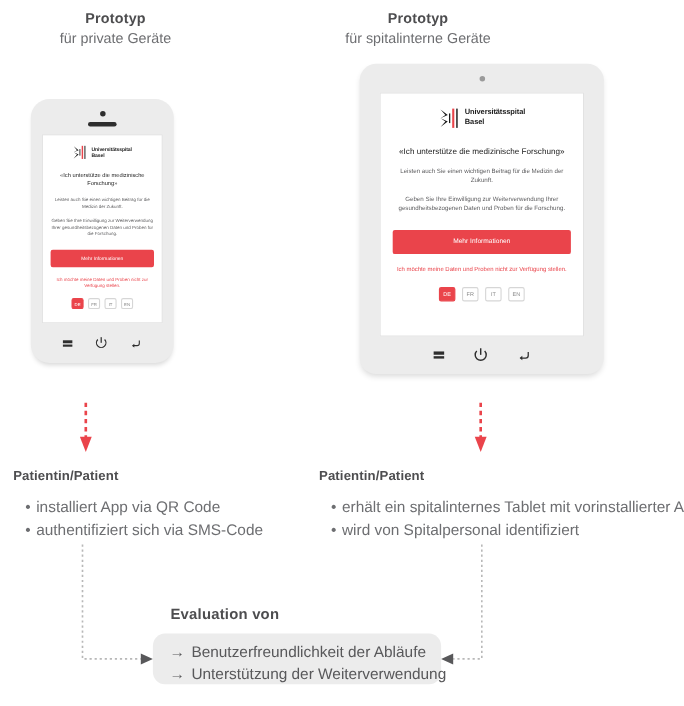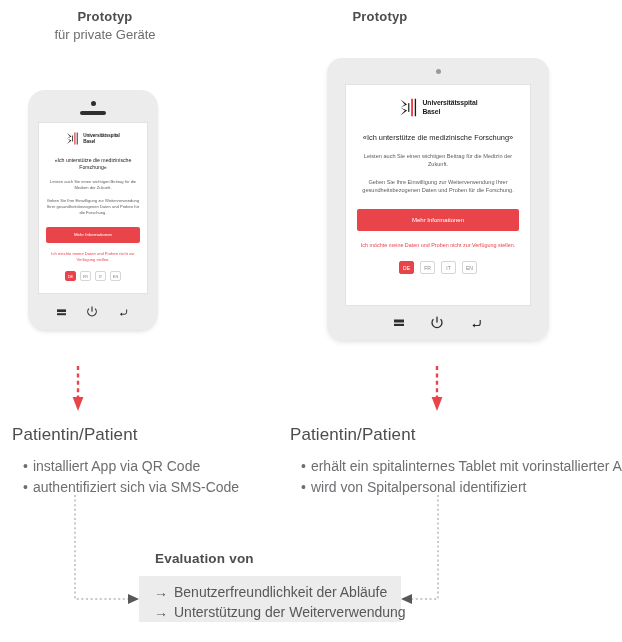--- a/index.html
+++ b/index.html
@@ -119,21 +119,21 @@
   #tablet .decline { font-size: 5.4px; line-height: 8px; margin-top: 10px; }
   #tablet .langs   { gap: 6px; margin-top: 12px; }
   #tablet .lang    { font-size: 5px; line-height: 11px; width: 15px; height: 13px; padding-top: 1px; }
 
   
   .red-arrow { position: absolute; width: 14px; height: 46px; }
 
   
   .patient { position: absolute; width: 340px; }
   .patient h3 {
-    margin: 0 0 3px 0; font-size: 17px; font-weight: normal;
+    margin: 0 0 3px 0; font-size: 12px; font-weight: bold;
     color: #4d4d4f; letter-spacing: .1px;
   }
   .patient ul { margin: 11px; padding: 0; list-style: none; }
   .patient li {
     font-size: 14px; line-height: 21px; color: #6d6e71;
     white-space: nowrap;
   }
   .patient li::before { content: "\2022"; margin-right: 5px; }
   #patient-left  { left: 12px;  top: 425px; }
   #patient-right { left: 290px; top: 425px; }
@@ -141,40 +141,42 @@
   
   #eval-title {
     position: absolute; left: 155px; top: 551px;
     width: 250px; text-align: left;
     font-size: 13.5px; font-weight: bold; color: #4d4d4f; letter-spacing: .2px;
   }
   #eval-box {
     position: absolute; left: 139px; top: 576px;
     width: 262px; height: 46px; background: #ececec;
     padding: 6px 0 0 15px;
+    border-radius: 11px;
   }
   #eval-box .row {
     font-size: 14px; line-height: 20px; color: #58585a; white-space: nowrap;
   }
   #eval-box .row .ar { margin-right: 6px; }
 
   
   #connectors { position: absolute; left: 0; top: 0; width: 622px; height: 642px; }
 </style>
 </head>
 <body>
 
 <div id="page">
 
   <div class="col-head" id="head-left">
     <div class="ttl">Prototyp</div>
     <div class="sub">für private Geräte</div>
   </div>
   <div class="col-head" id="head-right">
     <div class="ttl">Prototyp</div>
+    <div class="sub">für spitalinterne Geräte</div>
   </div>
 
   <div id="phone">
     <div class="cam"></div>
     <div class="speaker"></div>
     <div class="screen">
       <div class="app">
 
         <div class="logo">
           <svg class="mark" viewBox="0 0 30 26">

